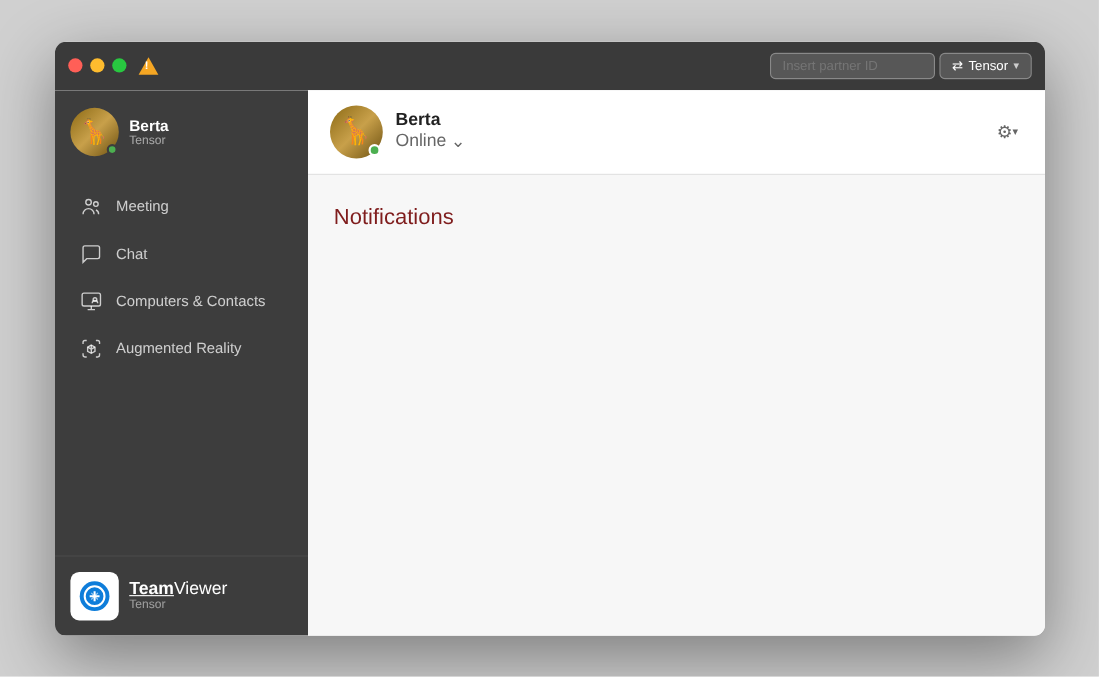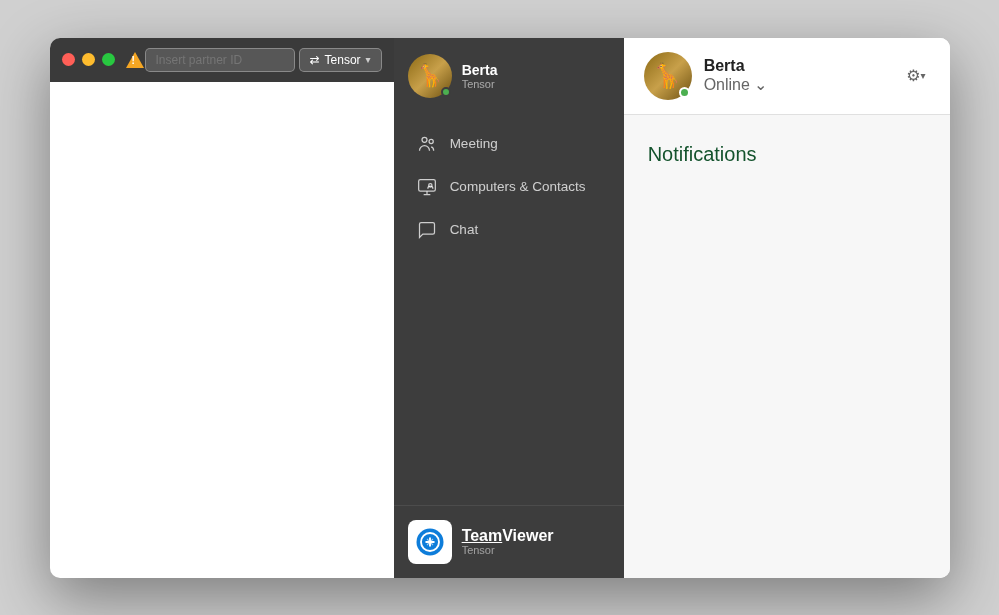--- a/index.html
+++ b/index.html
@@ -13,21 +13,21 @@
       font-family: -apple-system, BlinkMacSystemFont, 'Helvetica Neue', Arial, sans-serif;
     }
     .window {
       width: 900px;
       height: 540px;
       background: #fff;
       border-radius: 10px;
       box-shadow: 0 20px 60px rgba(0,0,0,0.4);
       overflow: hidden;
       display: flex;
-      flex-direction: row;
+      flex-direction: column;
     }
     
     .titlebar {
       height: 44px;
       background: #3a3a3a;
       display: flex;
       align-items: center;
       padding: 0 12px;
       flex-shrink: 0;
     }
@@ -215,21 +215,21 @@
     .tv-brand {
       display: flex;
       flex-direction: column;
     }
     .tv-brand-name {
       font-size: 16px;
       color: #fff;
       line-height: 1.1;
     }
     .tv-brand-name strong { font-weight: 700; text-decoration: underline; }
-    .tv-brand-name span { font-weight: 700; }
+    .tv-brand-name span { font-weight: 400; }
     .tv-tensor {
       font-size: 11px;
       color: rgba(255,255,255,0.5);
     }
     
     .content {
       flex: 1;
       background: #f7f7f7;
       display: flex;
       flex-direction: column;
@@ -302,21 +302,21 @@
       display: flex;
       align-items: center;
     }
     .content-body {
       padding: 28px 24px;
       flex: 1;
     }
     .notifications-title {
       font-size: 20px;
       font-weight: 500;
-      color: #14532d;
+      color: #7f1d1d;
     }
     .notifications-empty {
       font-size: 14px;
       color: #666;
     }
   </style>
 </head>
 <body>
 
 <div class="window">
@@ -366,38 +366,48 @@
               <circle cx="17" cy="9" r="2.5" stroke="rgba(255,255,255,0.75)" stroke-width="1.5" fill="none"></circle>
               <path d="M20 20c0-2.2-1.3-4-3-4.5" stroke="rgba(255,255,255,0.75)" stroke-width="1.5" fill="none"></path>
             </svg>
           </div>
           <span>Meeting</span>
         </div>
 
         <div class="nav-item">
           <div class="nav-icon">
             <svg viewBox="0 0 24 24" xmlns="http://www.w3.org/2000/svg">
+              <path d="M21 15a2 2 0 01-2 2H7l-4 4V5a2 2 0 012-2h14a2 2 0 012 2z" stroke="rgba(255,255,255,0.75)" stroke-width="1.5" fill="none"></path>
+            </svg>
+          </div>
+          <span>Chat</span>
+        </div>
+
+        <div class="nav-item">
+          <div class="nav-icon">
+            <svg viewBox="0 0 24 24" xmlns="http://www.w3.org/2000/svg">
               <rect x="2" y="3" width="20" height="14" rx="2" stroke="rgba(255,255,255,0.75)" stroke-width="1.5" fill="none"></rect>
               <path d="M8 21h8M12 17v4" stroke="rgba(255,255,255,0.75)" stroke-width="1.5"></path>
               <circle cx="16" cy="10" r="2" stroke="rgba(255,255,255,0.75)" stroke-width="1.5" fill="none"></circle>
               <path d="M13 14c0-1.7 1.3-3 3-3s3 1.3 3 3" stroke="rgba(255,255,255,0.75)" stroke-width="1.5" fill="none"></path>
             </svg>
           </div>
           <span>Computers &amp; Contacts</span>
         </div>
 
         <div class="nav-item">
           <div class="nav-icon">
             <svg viewBox="0 0 24 24" xmlns="http://www.w3.org/2000/svg">
-              <path d="M21 15a2 2 0 01-2 2H7l-4 4V5a2 2 0 012-2h14a2 2 0 012 2z" stroke="rgba(255,255,255,0.75)" stroke-width="1.5" fill="none"></path>
+              <path d="M3 7V5a2 2 0 012-2h2M17 3h2a2 2 0 012 2v2M21 17v2a2 2 0 01-2 2h-2M7 21H5a2 2 0 01-2-2v-2" stroke="rgba(255,255,255,0.75)" stroke-width="1.5" fill="none"></path>
+              <path d="M12 8l4 2.3v4.5L12 17l-4-2.2V10.3z" stroke="rgba(255,255,255,0.75)" stroke-width="1.5" fill="none"></path>
+              <path d="M12 8v9M8 10.3l4 2.2 4-2.2" stroke="rgba(255,255,255,0.75)" stroke-width="1.5" fill="none"></path>
             </svg>
           </div>
-          <span>Chat</span>
-        </div>
-
+          <span>Augmented Reality</span>
+        </div>
       </nav>
 
       <div class="sidebar-footer">
         <div class="tv-logo-box">
           <svg viewBox="0 0 40 40" xmlns="http://www.w3.org/2000/svg">
             <circle cx="20" cy="20" r="18" fill="#0e7dda"></circle>
             <circle cx="20" cy="20" r="12" fill="none" stroke="#fff" stroke-width="2.5"></circle>
             <path d="M14 20 L26 20 M20 14 L20 26" stroke="#fff" stroke-width="2.5"></path>
             <path d="M16 16 L24 24 M24 16 L16 24" stroke="#fff" stroke-width="1.5" opacity="0.6"></path>
           </svg>

